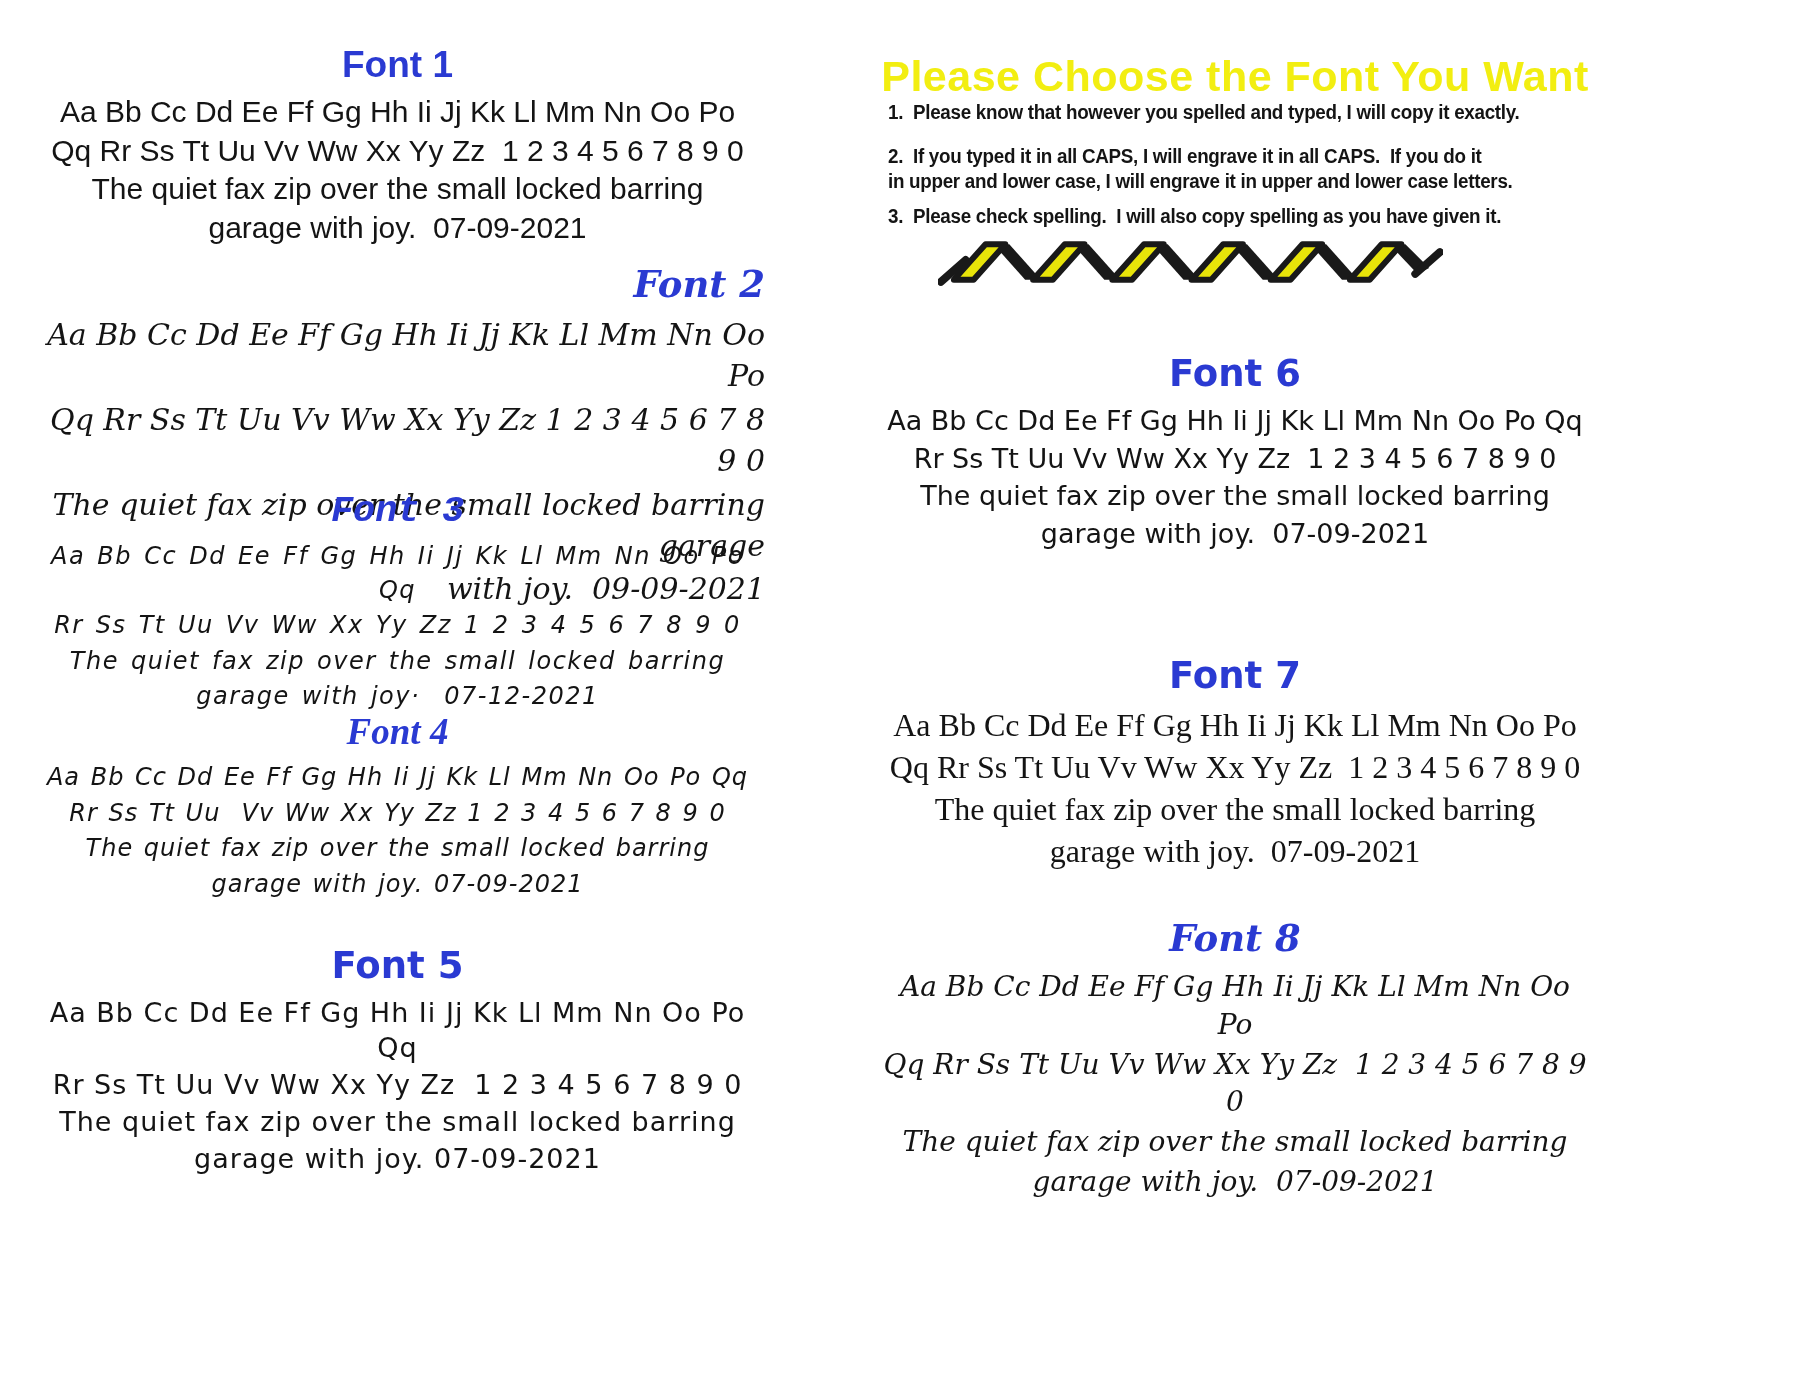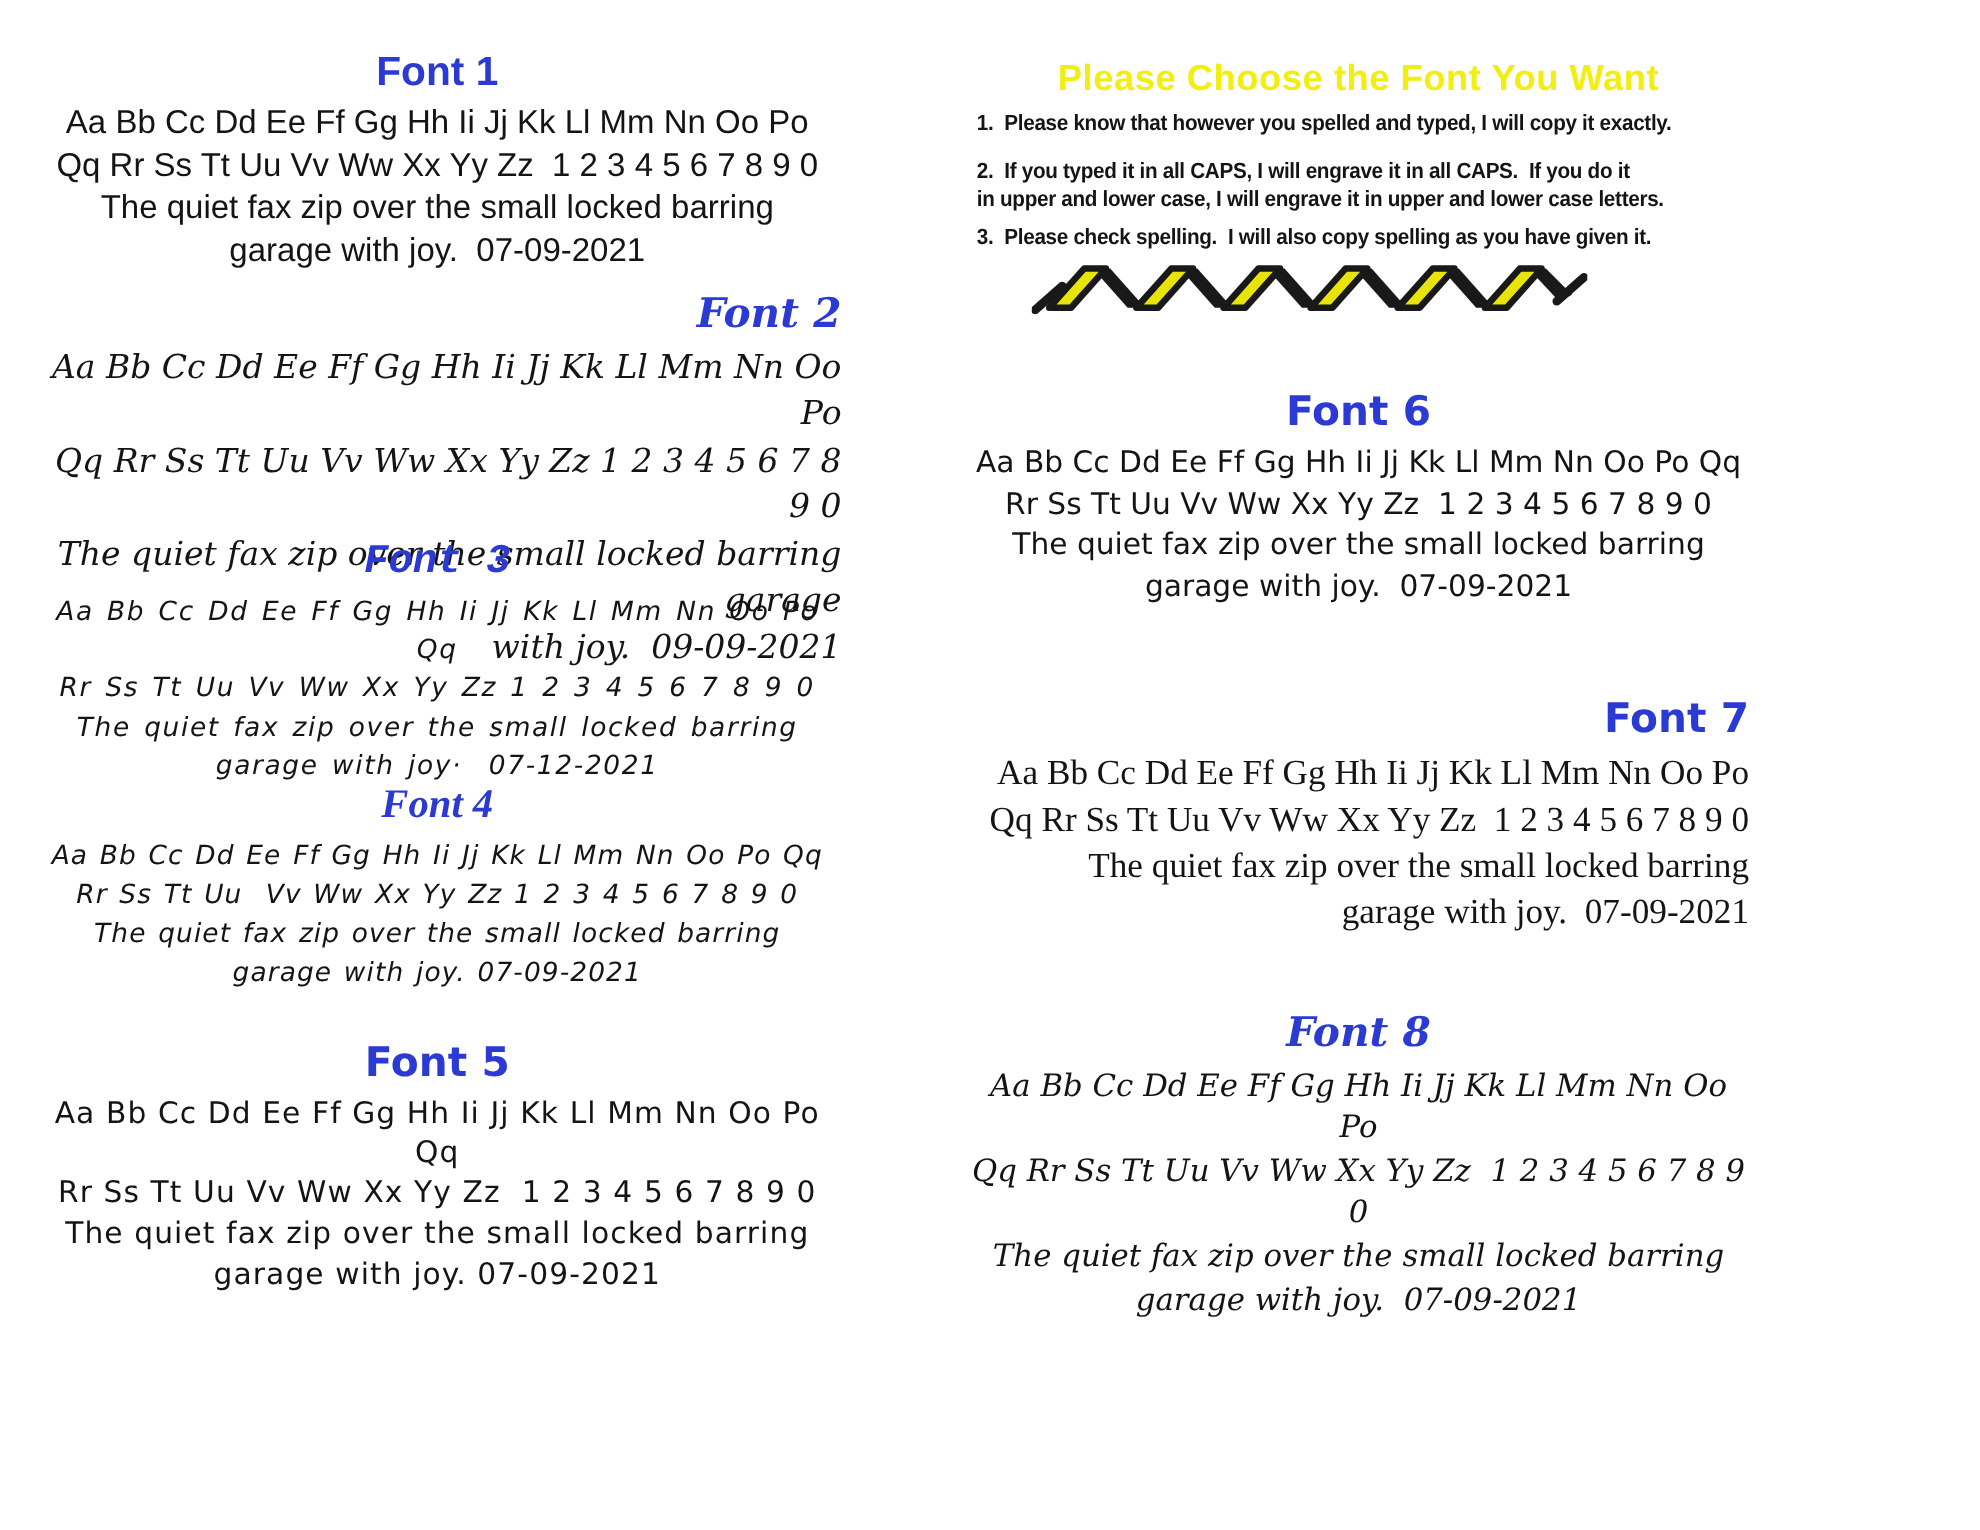--- a/index.html
+++ b/index.html
@@ -3,21 +3,21 @@
 <meta charset="utf-8">
 <style>
   html,body{margin:0;padding:0;}
   body{width:1800px;height:1391px;background:var(--background,#fff);font-family:"Liberation Sans",sans-serif;color:var(--body-text,#141414);overflow:hidden;}
   .page{position:relative;width:1736px;height:1391px;background:var(--background,#fff);}
 
   .fsec{position:absolute;text-align:center;}
   .fsec.left{left:30px;width:735px;}
   .fsec.right{left:880px;width:710px;}
   .s1{top:44px;}  .s2{top:262px;text-align:right;} .s3{top:490px;} .s4{top:710px;} .s5{top:944px;}
-  .s6{top:352px;} .s7{top:631px;text-align:right;} .s8{top:916px;}
+  .s6{top:352px;} .s7{top:654px;} .s8{top:916px;}
 
   .fh{margin:0 0 8px 0;font-size:37px;color:var(--heading-blue,#2a3ad2);font-weight:bold;}
   .ft{white-space:pre-wrap;margin:2px 0;line-height:1.22;}
 
   .f1-h{font-family:"Liberation Sans",sans-serif;}
   .f1-text{font-family:"Liberation Sans",sans-serif;font-size:30px;}
 
   .f2-h{font-family:"DejaVu Serif",serif;font-style:italic;}
   .f2-text{font-family:"DejaVu Serif",serif;font-style:italic;font-size:30px;line-height:1.38;}
 
@@ -33,21 +33,21 @@
   .f6-h{font-family:"DejaVu Sans",sans-serif;}
   .f6-text{font-family:"DejaVu Sans",sans-serif;font-size:27px;line-height:1.32;}
 
   .f7-h{font-family:"DejaVu Sans",sans-serif;}
   .f7-text{font-family:"Liberation Serif",serif;font-size:32px;line-height:1.25;}
 
   .f8-h{font-family:"DejaVu Serif",serif;font-style:italic;}
   .f8-text{font-family:"DejaVu Serif",serif;font-style:italic;font-size:28px;line-height:1.35;}
 
   .rhead{position:absolute;left:880px;top:52px;width:710px;height:300px;}
-  .big-title{position:relative;margin:0;width:100%;text-align:center;font-size:33px;font-weight:800;letter-spacing:0.5px;color:var(--title-yellow,#f2ee11);font-family:"Liberation Sans",sans-serif;}
+  .big-title{position:relative;margin:0;width:100%;text-align:center;font-size:43px;font-weight:800;letter-spacing:0.5px;color:var(--title-yellow,#f2ee11);font-family:"Liberation Sans",sans-serif;}
   .big-title::before{content:attr(data-text);position:absolute;left:0;top:0;width:100%;text-align:center;color:var(--title-outline,#141414);-webkit-text-stroke:7px var(--title-outline,#141414);z-index:-1;}
   .instr{position:absolute;left:8px;width:695px;margin:0;font-weight:bold;font-size:20px;letter-spacing:-0.3px;line-height:1.25;white-space:pre-wrap;transform:scaleX(0.94);transform-origin:left top;}
   .i1{top:48px;} .i2{top:92px;} .i3{top:152px;}
   .zigzag{position:absolute;left:58px;top:184px;width:505px;height:50px;}
   .zz-y{fill:var(--zigzag-yellow,#e8e409);stroke:var(--zigzag-black,#191919);stroke-width:6;stroke-linejoin:round;}
   .zz-b{fill:var(--zigzag-black,#191919);}
   .zz-t{stroke:var(--zigzag-black,#191919);stroke-width:8;fill:none;stroke-linecap:round;}
 </style>
 </head>
 <body>

